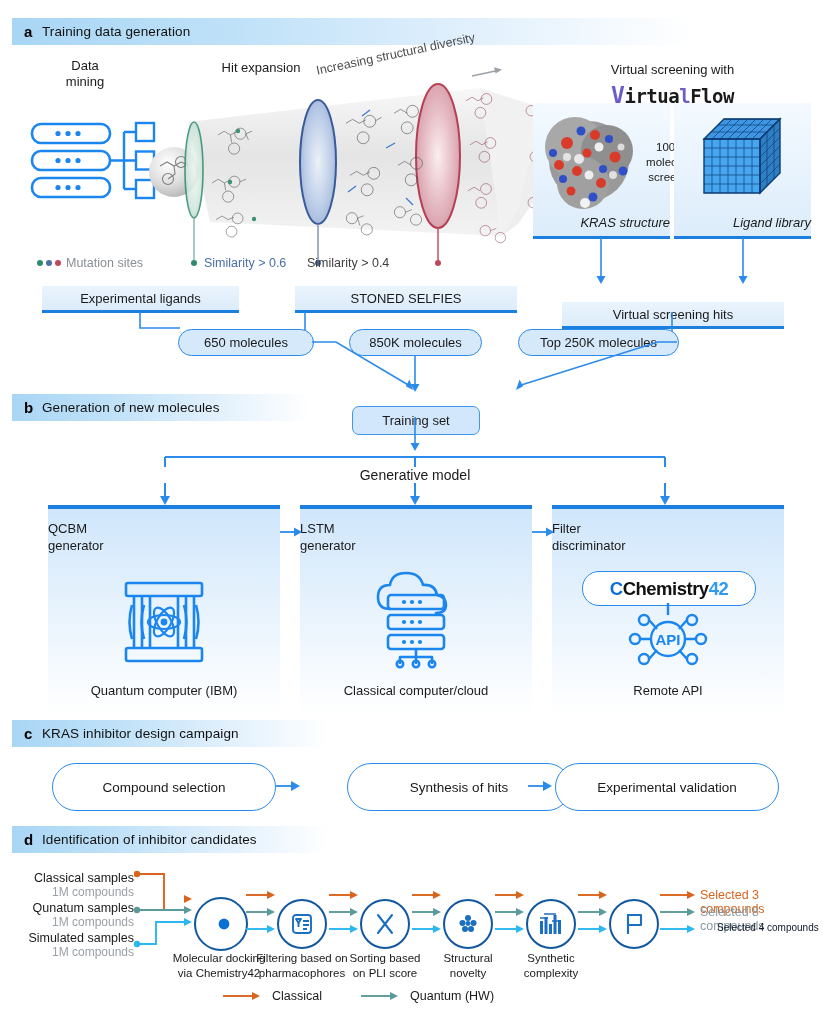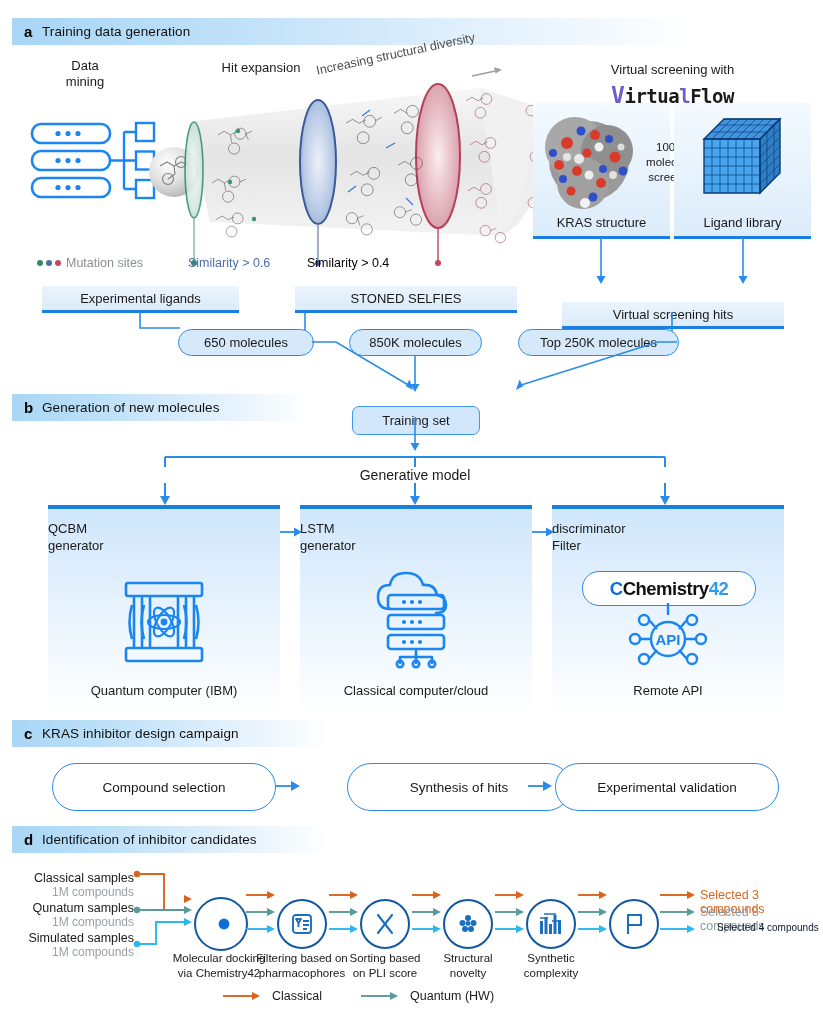--- a/index.html
+++ b/index.html
@@ -33,21 +33,21 @@
     border-bottom:3px solid #1b7fe0;
     display:flex;align-items:center;justify-content:center;
     font-size:13px;color:#1a1a1a;
   }
   .img-box{
     position:absolute;
     background:linear-gradient(to bottom,#f4faff 0%,#dcecfa 100%);
     border-bottom:3px solid #1b7fe0;
   }
   .img-box .cap{
-    position:absolute;bottom:6px;left:0;right:0;text-align:center;font-size:13px;color:#1a1a1a;
+    position:absolute;bottom:6px;left:0;right:0;text-align:right;font-size:13px;color:#1a1a1a;font-style:italic;
   }
 
   
   .pill{
     position:absolute;
     background:#d6e9fb;border:1.4px solid #2b8bea;border-radius:14px;
     display:flex;align-items:center;justify-content:center;
     font-size:13px;color:#1a1a1a;
   }
   .rpill{
@@ -297,24 +297,24 @@
 </svg>
 
 <div class="abs" style="left:36px;top:256px;display:flex;align-items:center;">
   <svg width="26" height="10" viewBox="0 0 26 10" style="margin-right:4px;">
     <circle cx="4" cy="5" r="3" fill="#2e8b6e"></circle>
       <circle cx="13" cy="5" r="3" fill="#4a6fa5"></circle>
       <circle cx="22" cy="5" r="3" fill="#c2475c"></circle>
   </svg>
   <span style="font-size:12.5px;color:#8a8f94;">Mutation sites</span>
 </div>
-<div class="abs" style="left:188px;top:256px;font-size:12.5px;color:#4a6fa5;">
+<div class="abs" style="left:204px;top:256px;font-size:12.5px;color:#4a6fa5;">
   <span>Similarity &gt; 0.6</span>
 </div>
-<div class="abs" style="left:307px;top:256px;font-size:12.5px;color:#000000;">
+<div class="abs" style="left:307px;top:256px;font-size:12.5px;color:#404040;">
   <span>Similarity &gt; 0.4</span>
 </div>
 
 <div class="lbl" style="left:565px;top:62px;width:215px;">Virtual screening with</div>
 <div class="abs" style="left:565px;top:82px;width:215px;text-align:center;">
   <span style="font-family:'DejaVu Sans Mono',monospace;font-weight:bold;font-size:19px;letter-spacing:-0.5px;">
     <span style="color:#6c5ec9;font-size:23px;">V</span><span style="color:#1a1a1a;">irtua</span><span style="color:#6c5ec9;">l</span><span style="color:#1a1a1a;">Flow</span>
   </span>
 </div>
 
@@ -510,22 +510,22 @@
       <circle cx="30" cy="93" r="3.2"></circle>
         <circle cx="46" cy="93" r="3.2"></circle>
         <circle cx="62" cy="93" r="3.2"></circle>
     </g>
   </svg>
   <div class="gfoot">Classical computer/cloud</div>
 </div>
 
 <div class="gcard" style="left:552px;top:505px;width:232px;height:205px;">
   <div class="ghead">
+    <div>Filter</div>
     <div>discriminator</div>
-    <div>Filter</div>
   </div>
 
   <div class="abs" style="left:30px;top:62px;width:172px;height:33px;border:1.8px solid #2b8bea;border-radius:17px;background:#fff;display:flex;align-items:center;justify-content:center;">
     <span style="font-weight:bold;font-size:18.5px;letter-spacing:-0.5px;">
       <span style="color:#0c6fd6;">C</span><span style="color:#111;">Chemistry</span><span style="color:#2e9bf0;">42</span>
     </span>
   </div>
   <svg class="abs" style="left:78px;top:94px;" width="76" height="66" viewBox="0 0 76 66">
     <g fill="none" stroke="#1b86f0" stroke-width="2.4">
       <path d="M38 0 v12"></path>

